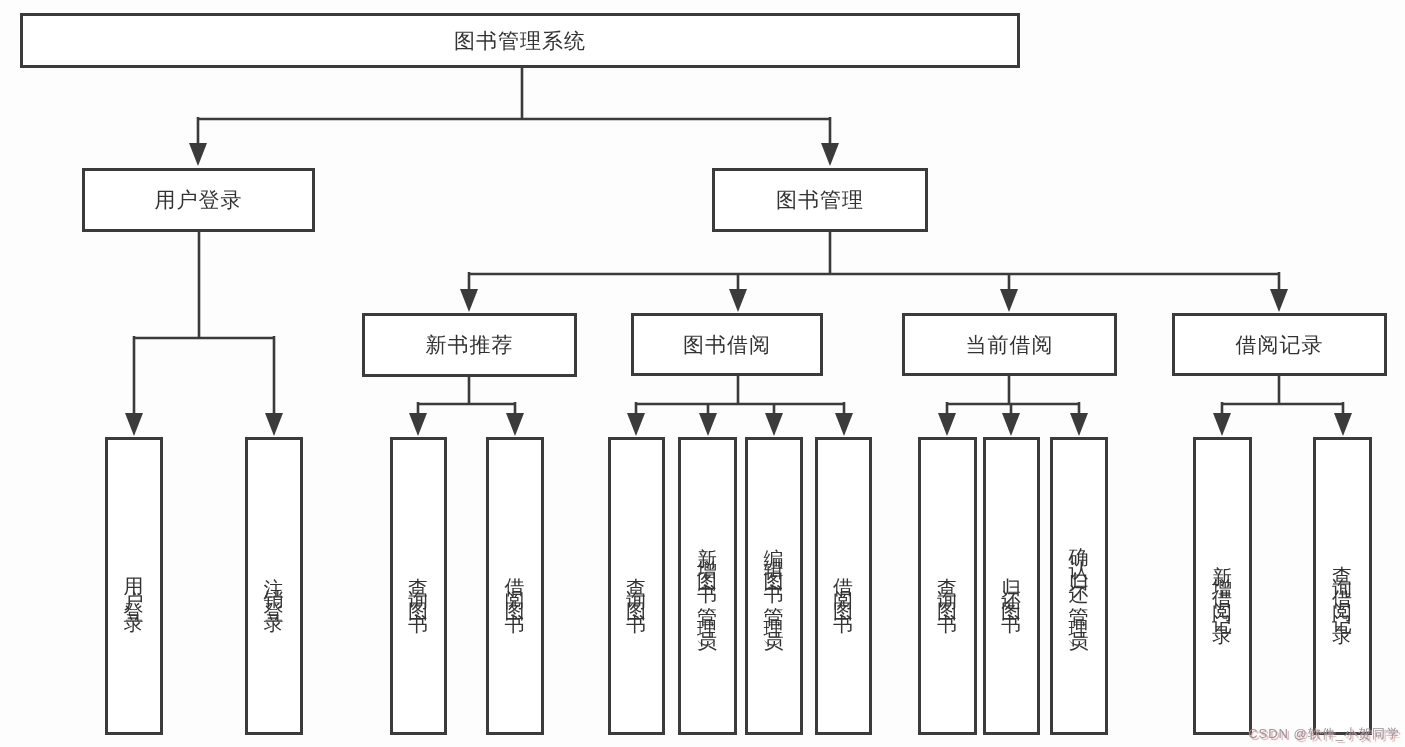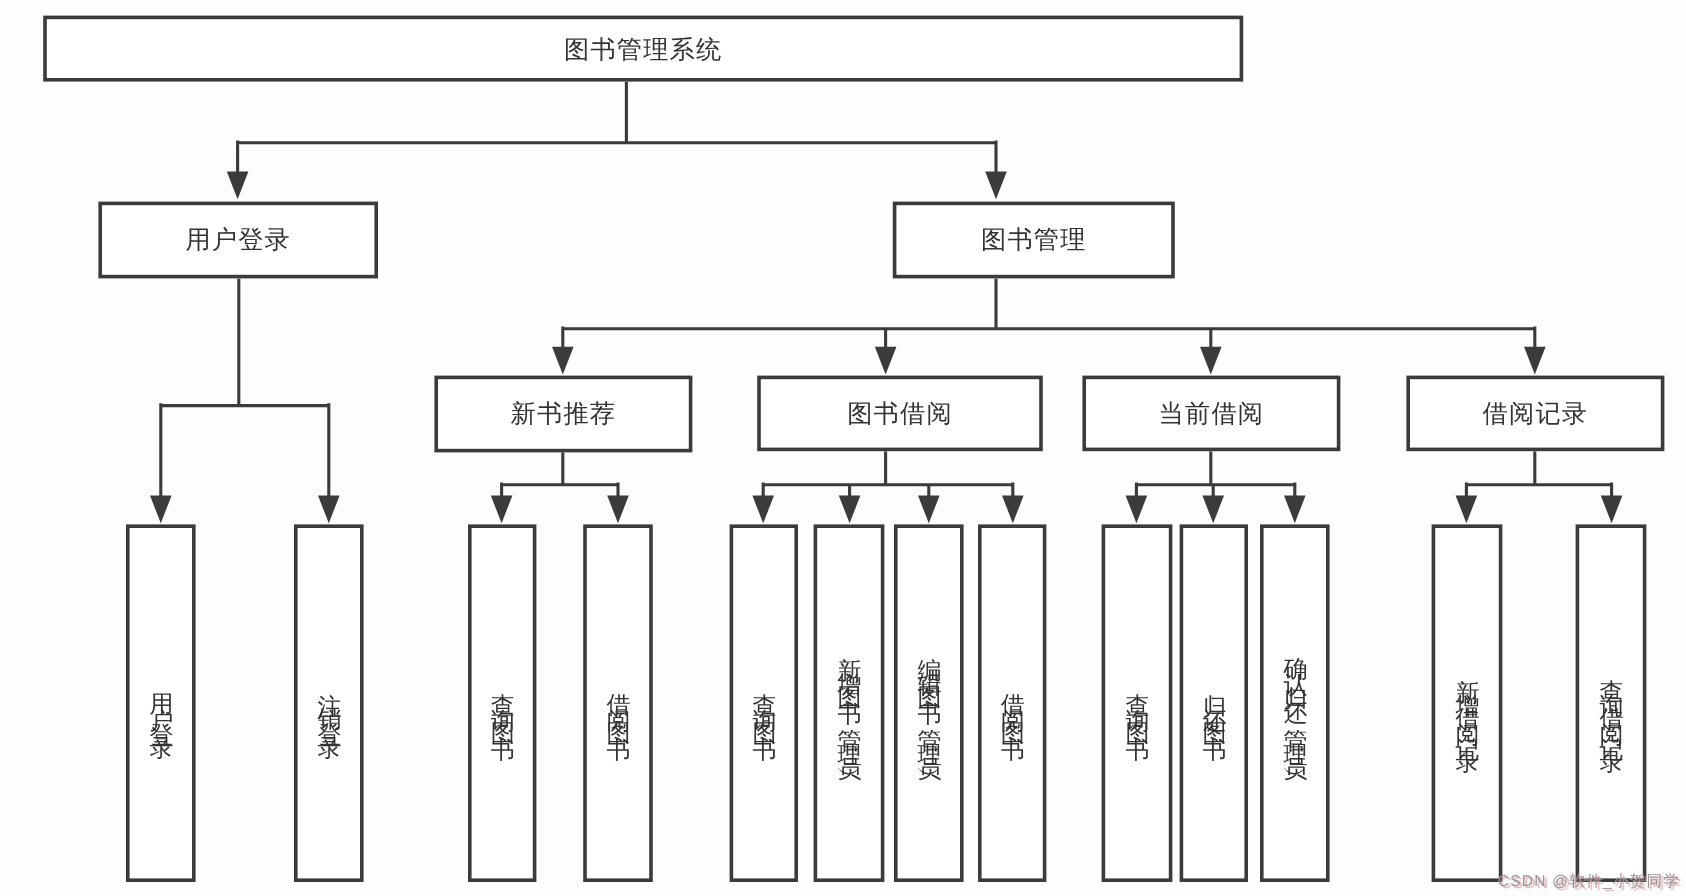--- a/index.html
+++ b/index.html
@@ -110,35 +110,35 @@
       <polygon points="765,413 783,413 774,436"></polygon>
       <polygon points="835,413 853,413 844,436"></polygon>
       <polygon points="938,413 956,413 947,436"></polygon>
       <polygon points="1002,413 1020,413 1011,436"></polygon>
       <polygon points="1070,413 1088,413 1079,436"></polygon>
       <polygon points="1213,413 1231,413 1222,436"></polygon>
       <polygon points="1334,413 1352,413 1343,436"></polygon>
     </g>
   </svg>
 
-  <div class="node" style="left:36px;top:13px;width:1000px;height:55px">
+  <div class="node" style="left:20px;top:13px;width:1000px;height:55px">
     <span class="lbl">图书管理系统</span>
   </div>
 
   <div class="node" style="left:82px;top:168px;width:233px;height:64px">
     <span class="lbl">用户登录</span>
   </div>
-  <div class="node" style="left:744px;top:168px;width:235px;height:64px">
+  <div class="node" style="left:712px;top:168px;width:216px;height:64px">
     <span class="lbl">图书管理</span>
   </div>
 
   <div class="node" style="left:362px;top:313px;width:215px;height:64px">
     <span class="lbl">新书推荐</span>
   </div>
-  <div class="node" style="left:631px;top:313px;width:238px;height:63px">
+  <div class="node" style="left:631px;top:313px;width:192px;height:63px">
     <span class="lbl">图书借阅</span>
   </div>
   <div class="node" style="left:1172px;top:313px;width:215px;height:63px">
     <span class="lbl">借阅记录</span>
   </div>
   <div class="node" style="left:902px;top:313px;width:215px;height:63px">
     <span class="lbl">当前借阅</span>
   </div>
 
   <div class="node leaf" style="left:105px;top:437px;width:58px;height:298px">

